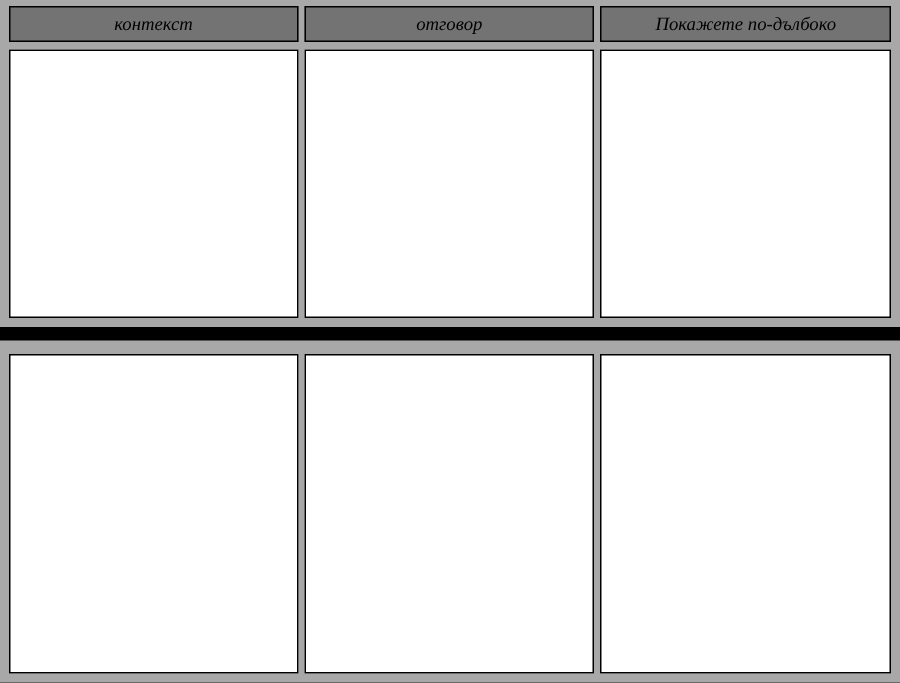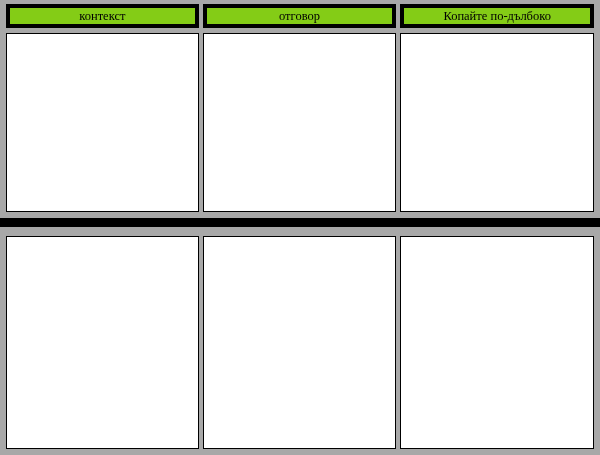--- a/index.html
+++ b/index.html
@@ -39,31 +39,32 @@
     height: 228px;
     padding: 4px 6px 6px 6px;
   }
   .header-row {
     display: flex;
     flex-direction: row;
     height: 24px;
     flex: 0 0 auto;
   }
   .header-cell {
-    background: #84cc16;
-    border: 4px solid #000000;
+    background: #737373;
+    border: 1px solid #000000;
     box-sizing: border-box;
     display: flex;
     align-items: center;
     justify-content: center;
     font-size: 12.5px;
     color: #000000;
     text-align: center;
     overflow: hidden;
     white-space: nowrap;
+    font-style: italic;
   }
   .header-cell.c1 { width: 194px; }
   .header-cell.c2 { width: 195px; margin-left: 4px; }
   .header-cell.c3 { width: 195px; margin-left: 4px; }
 
   .body-row {
     display: flex;
     flex-direction: row;
     flex: 1 1 auto;
     margin-top: 5px;
@@ -93,21 +94,21 @@
 </style>
 </head>
 <body>
 
 <div class="app">
 
   <div class="panel panel-top">
     <div class="header-row">
       <div class="header-cell c1">контекст</div>
       <div class="header-cell c2">отговор</div>
-      <div class="header-cell c3">Копайте по-дълбоко</div>
+      <div class="header-cell c3">Покажете по-дълбоко</div>
     </div>
     <div class="body-row">
       <div class="body-cell c1"></div>
       <div class="body-cell c2"></div>
       <div class="body-cell c3"></div>
     </div>
   </div>
 
   <div class="divider"></div>
 

